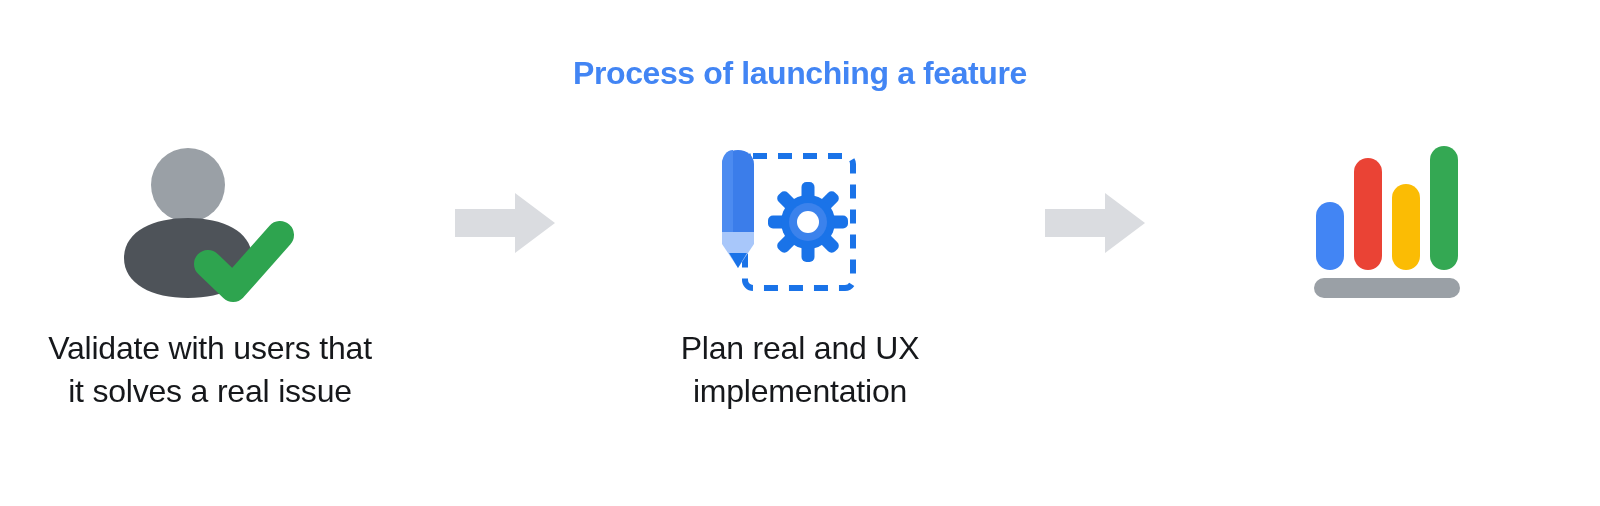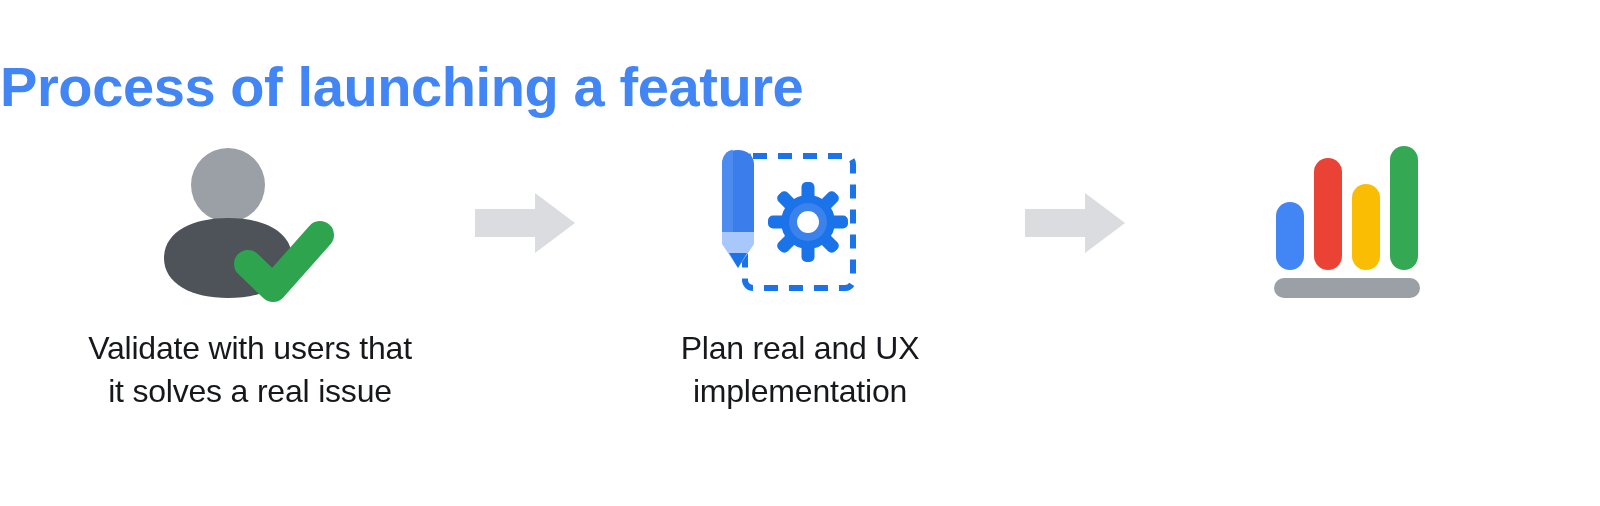--- a/index.html
+++ b/index.html
@@ -21,38 +21,39 @@
     height: 506px;
     background: #ffffff;
   }
 
   
   .title {
     position: absolute;
     top: 55px;
     left: 0;
     width: 1600px;
-    font-size: 56px;
+    text-align: center;
+    font-size: 32px;
     font-weight: 700;
     letter-spacing: -0.4px;
     color: #4285F4;
     line-height: 1.15;
   }
 
   
   .steps {
     position: absolute;
     top: 140px;
     left: 0;
     width: 1600px;
     height: 310px;
     display: flex;
     flex-direction: row;
     align-items: flex-start;
-    justify-content: center;
+    justify-content: space-between;
   }
 
   .step {
     width: 420px;
     display: flex;
     flex-direction: column;
     align-items: center;
   }
 
   .icon-box {

